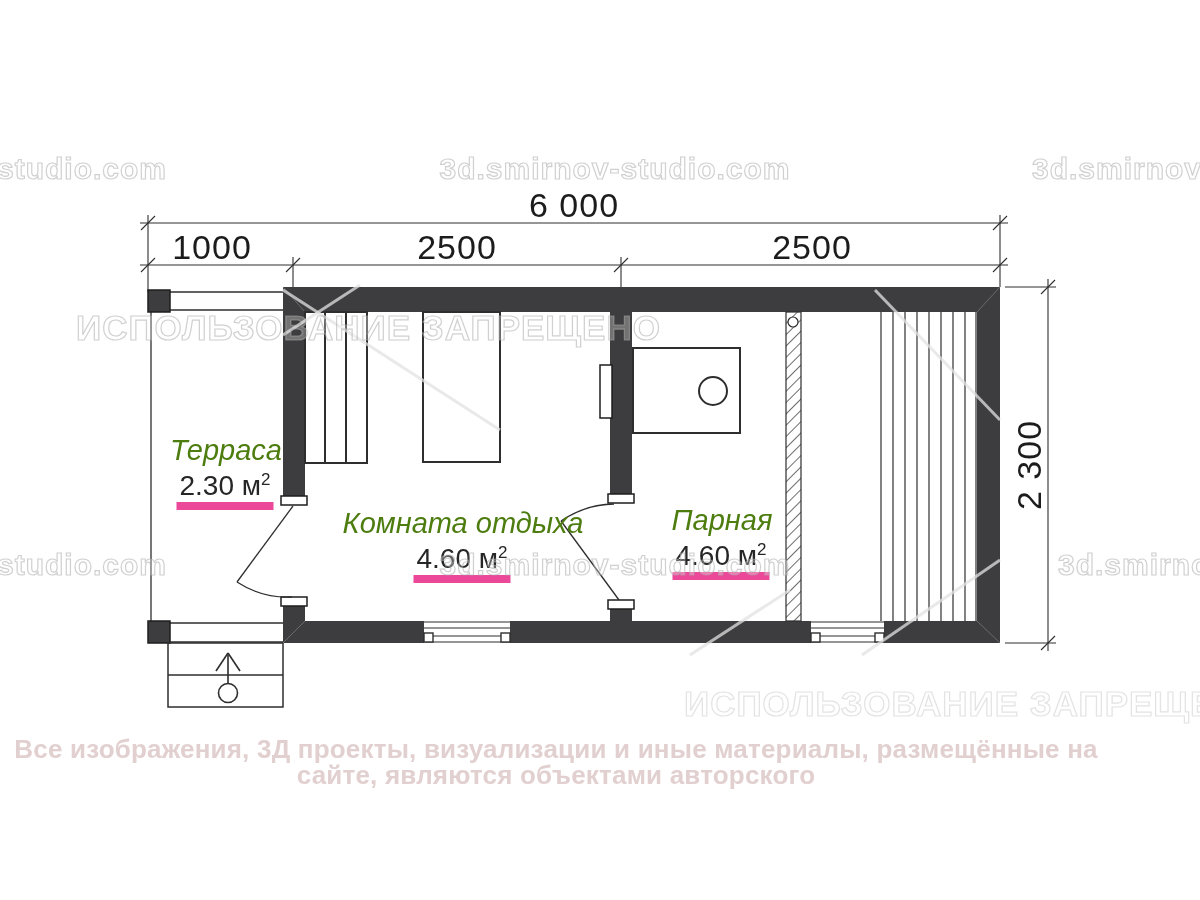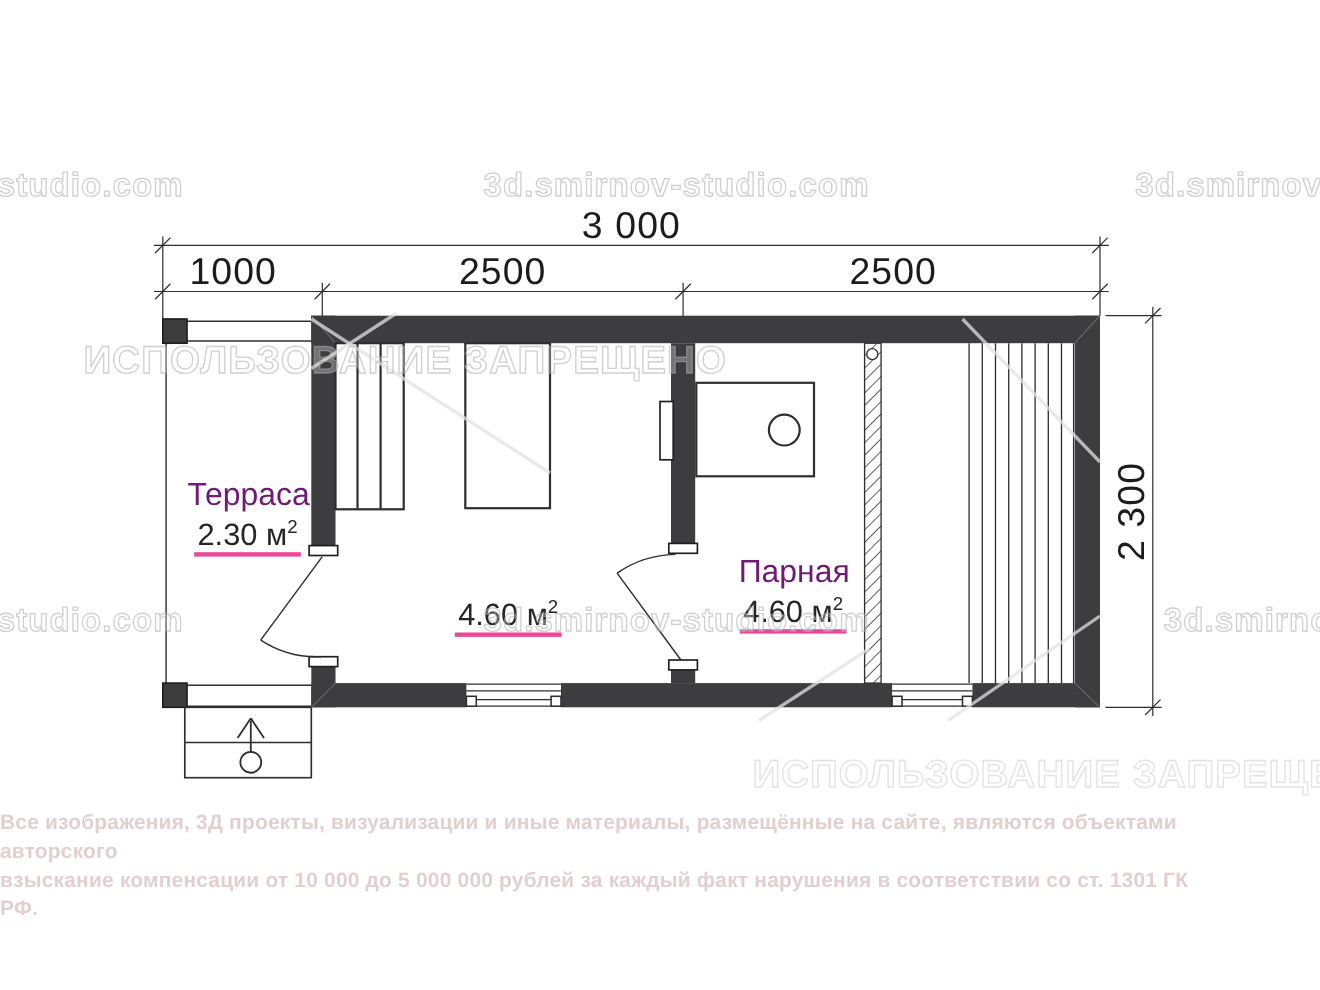--- a/index.html
+++ b/index.html
@@ -3,30 +3,30 @@
 <meta charset="utf-8">
 <style>
   html,body{margin:0;padding:0;background:#fff;}
   .page{position:relative;width:1200px;height:900px;background:#ffffff;overflow:hidden;
         font-family:"Liberation Sans",sans-serif;}
   .plan-svg{position:absolute;left:0;top:0;z-index:1;}
   .overlay{position:absolute;z-index:2;white-space:nowrap;color:#1f1f1f;}
   .center{transform:translateX(-50%);}
   .dim-text{font-size:34px;font-weight:400;letter-spacing:1px;color:#1c1c1c;}
   .dim-v{width:140px;height:42px;text-align:center;transform:rotate(-90deg);}
-  .room-name{font-size:29px;color:#701a75;}
-  .room-area{font-size:28px;color:#262626;border-bottom:4px solid #ec4899;padding:0 3px 1px 3px;}
+  .room-name{font-size:29px;color:#4d7c0f;font-style:italic;}
+  .room-area{font-size:28px;color:#262626;border-bottom:8px solid #ec4899;padding:0 3px 1px 3px;}
   .room-area sup{font-size:17px;}
   .wm{position:absolute;z-index:3;font-weight:700;white-space:nowrap;
       color:rgba(255,255,255,0.28);-webkit-text-stroke:1.2px rgba(170,170,170,0.55);}
   .wm-site{font-size:30px;letter-spacing:1px;}
   .wm-ban{font-size:35px;letter-spacing:1px;margin-left:24px;}
   .wm-light{-webkit-text-stroke:1.2px rgba(200,200,200,0.5);}
-  .legal{position:absolute;left:0;top:736px;width:1112px;z-index:2;text-align:left;
-         font-size:19px;font-weight:700;line-height:26px;color:#e2d0d0;letter-spacing:0.2px;}
+  .legal{position:absolute;left:0;top:736px;width:1112px;z-index:2;text-align:center;
+         font-size:26px;font-weight:700;line-height:26px;color:#e2d0d0;letter-spacing:0.2px;}
   .legal .u{text-decoration:underline;}
 </style>
 </head>
 <body>
 
 <div class="page">
 
   <svg class="plan-svg" width="1200" height="900" viewBox="0 0 1200 900">
     <defs>
       <pattern id="hatch" width="8" height="8" patternUnits="userSpaceOnUse" patternTransform="rotate(45)">
@@ -164,31 +164,32 @@
 
     <g stroke="rgba(225,225,225,0.75)" stroke-width="3" fill="none">
       <line x1="283" y1="290" x2="500" y2="430"></line>
       <line x1="360" y1="285" x2="283" y2="335"></line>
       <line x1="875" y1="290" x2="1000" y2="420"></line>
       <line x1="1000" y1="560" x2="862" y2="655"></line>
       <line x1="690" y1="655" x2="790" y2="590"></line>
     </g>
   </svg>
 
-  <div class="overlay center dim-text" style="left:574px;top:186px;">3 000</div>
+  <div class="overlay center dim-text" style="left:574px;top:186px;">6 000</div>
   <div class="overlay center dim-text" style="left:212px;top:228px;">1000</div>
   <div class="overlay center dim-text" style="left:457px;top:228px;">2500</div>
   <div class="overlay center dim-text" style="left:812px;top:228px;">2500</div>
   <div class="overlay dim-text dim-v" style="left:961px;top:444px;">2 300</div>
 
   <div class="overlay center room-name" style="left:226px;top:434px;">Терраса</div>
   <div class="overlay center" style="left:225px;top:470px;">
     <span class="room-area"><span>2.30 м</span><sup>2</sup></span>
   </div>
 
+  <div class="overlay center room-name" style="left:463px;top:507px;">Комната отдыха</div>
   <div class="overlay center" style="left:462px;top:543px;">
     <span class="room-area"><span>4.60 м</span><sup>2</sup></span>
   </div>
 
   <div class="overlay center room-name" style="left:722px;top:504px;text-align:center;">Парная</div>
   <div class="overlay center" style="left:721px;top:540px;">
     <span class="room-area"><span>4.60 м</span><sup>2</sup></span>
   </div>
 
   <div class="wm wm-site" style="left:-14px;top:152px;">-studio.com</div>
@@ -198,16 +199,15 @@
   <div class="wm wm-ban" style="left:52px;top:308px;">ИСПОЛЬЗОВАНИЕ ЗАПРЕЩЕНО</div>
 
   <div class="wm wm-site" style="left:-14px;top:548px;">-studio.com</div>
   <div class="wm wm-site center" style="left:615px;top:548px;">3d.smirnov-studio.com</div>
   <div class="wm wm-site" style="left:1058px;top:548px;">3d.smirnov-</div>
 
   <div class="wm wm-ban wm-light" style="left:660px;top:684px;">ИСПОЛЬЗОВАНИЕ ЗАПРЕЩЕНО</div>
 
   <div class="legal">
     <div>Все изображения, 3Д проекты, визуализации и иные материалы, размещённые на сайте, являются объектами авторского</div>
-    <div>взыскание компенсации от 10 000 до 5 000 000 рублей за каждый факт нарушения в соответствии со ст. 1301 ГК РФ.</div>
   </div>
 
 </div>
 
 </body></html>

